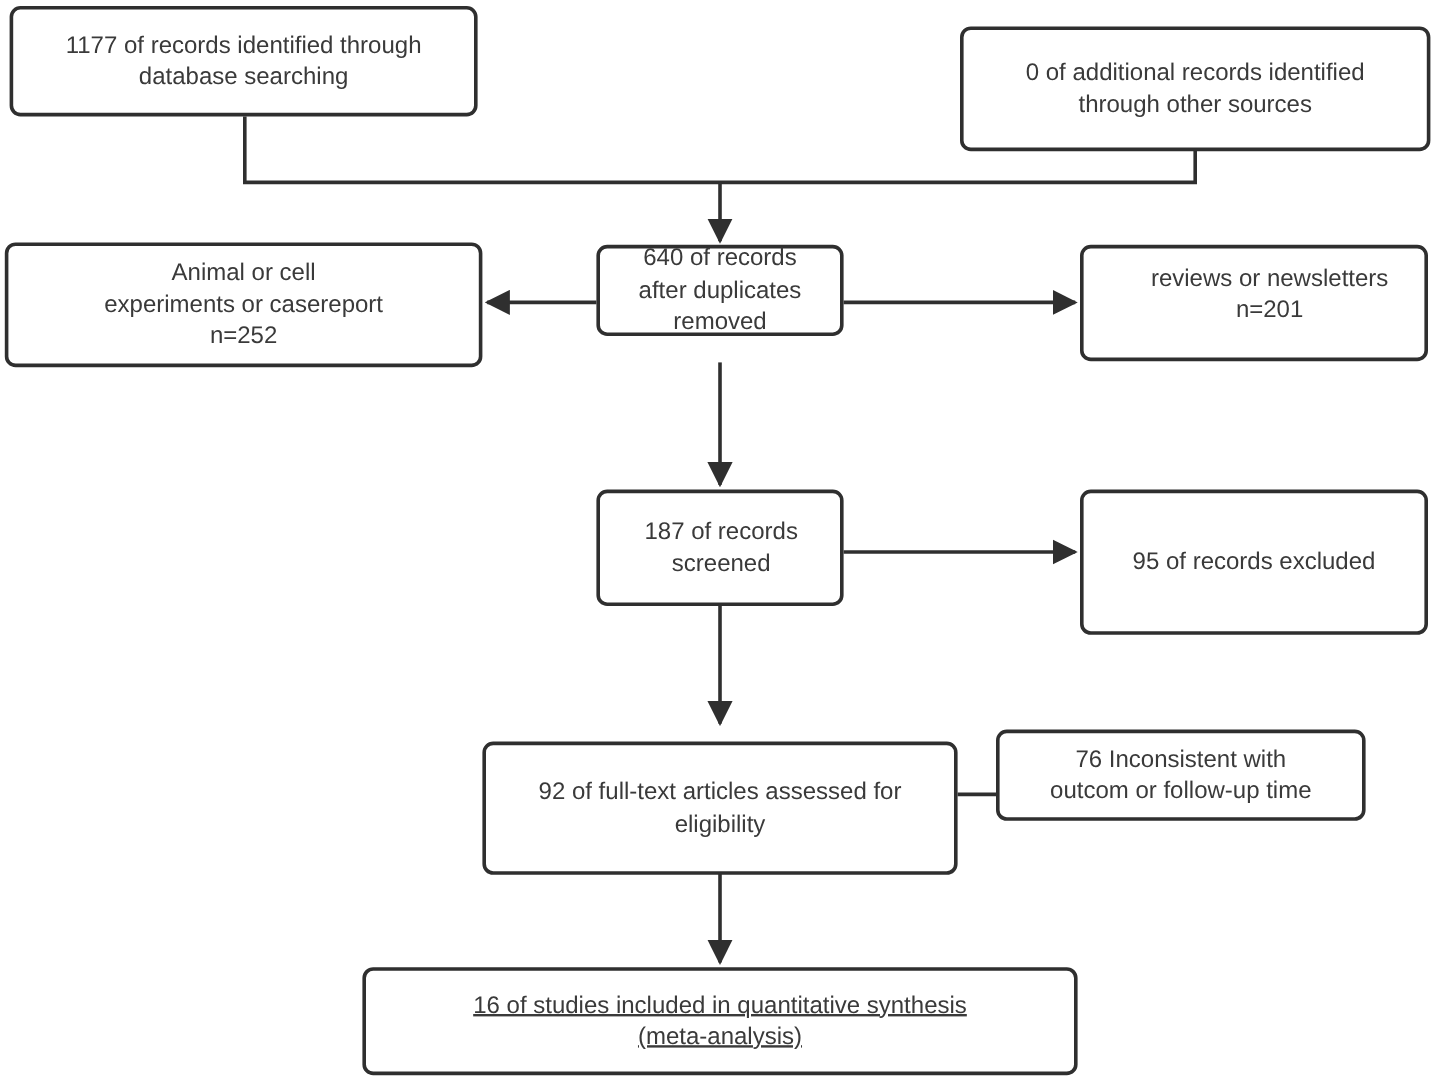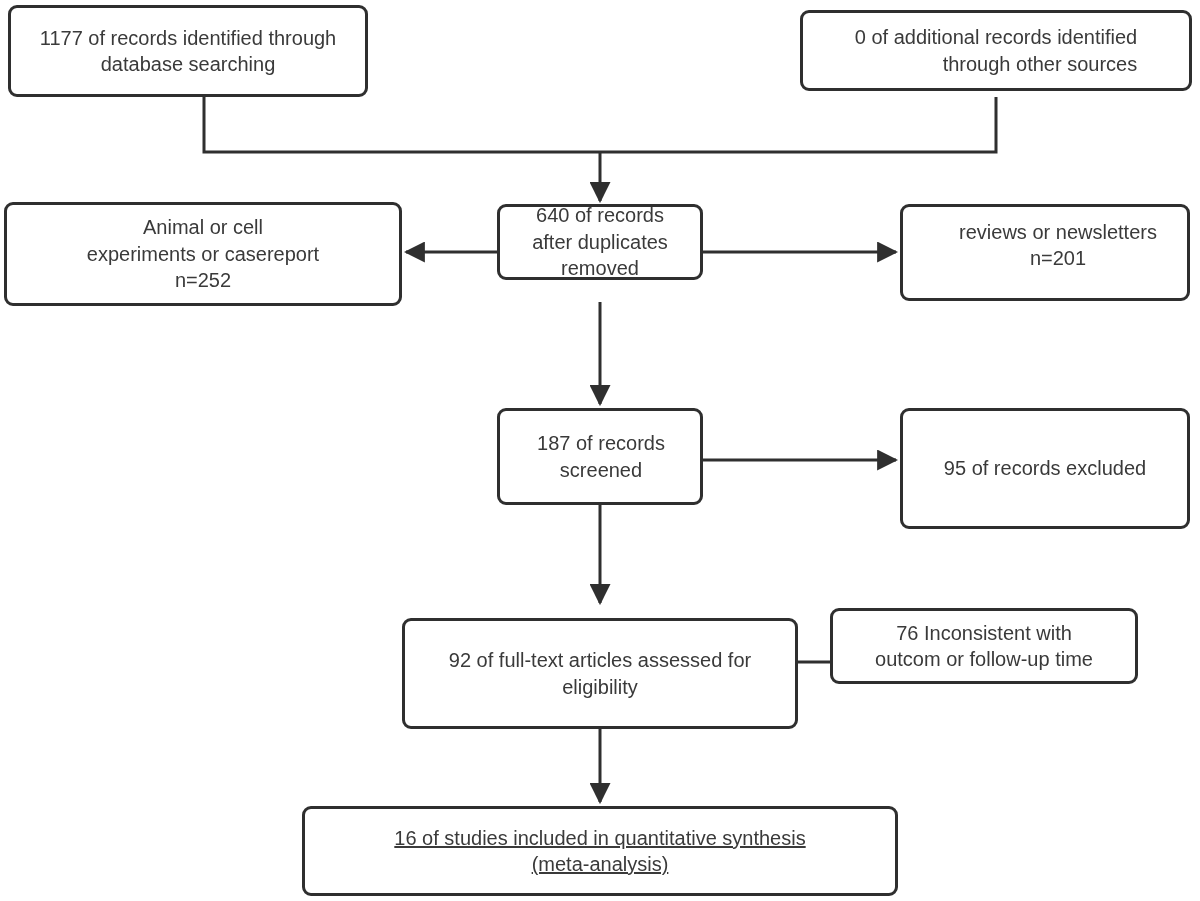--- a/index.html
+++ b/index.html
@@ -40,22 +40,22 @@
     z-index: 2;
     padding: 4px 10px;
   }
   .node.top-aligned {
     align-items: flex-start;
     padding-top: 12px;
     padding-left: 36px;
   }
 
   
-  #node-identified        { left: 8px;   top: 5px;   width: 360px; height: 92px;  }
-  #node-additional        { left: 800px; top: 10px;   width: 392px; height: 81px; text-align: right;  }
+  #node-identified        { left: 8px;   top: 5px;   width: 390px; height: 92px;  }
+  #node-additional        { left: 800px; top: 22px;   width: 392px; height: 104px;  }
   #node-animal            { left: 4px;   top: 202px; width: 398px; height: 104px; text-align: center; }
   #node-duplicates        { left: 497px; top: 204px; width: 206px; height: 76px;  }
   #node-reviews           { left: 900px; top: 204px; width: 290px; height: 97px;  }
   #node-screened          { left: 497px; top: 408px; width: 206px; height: 97px; padding-left: 12px;  }
   #node-excluded          { left: 900px; top: 408px; width: 290px; height: 121px;  }
   #node-fulltext          { left: 402px; top: 607px; width: 396px; height: 111px; margin-top: 11px; }
   #node-inconsistent      { left: 830px; top: 608px; width: 308px; height: 76px; }
   #node-included          { left: 302px; top: 806px; width: 596px; height: 90px; text-decoration: underline;  }
 </style>
 </head>

